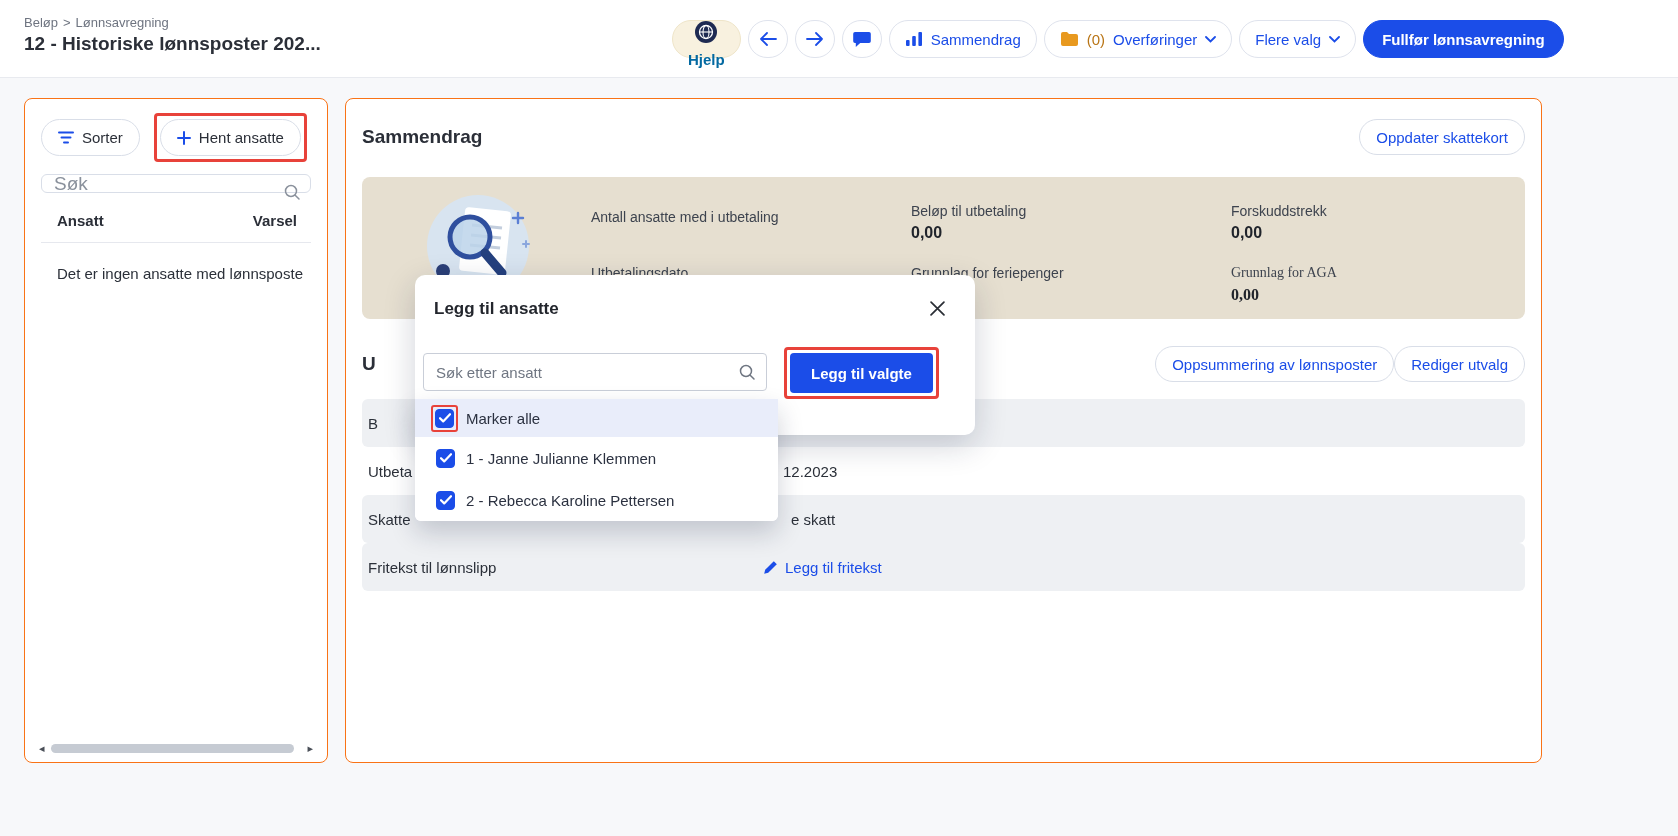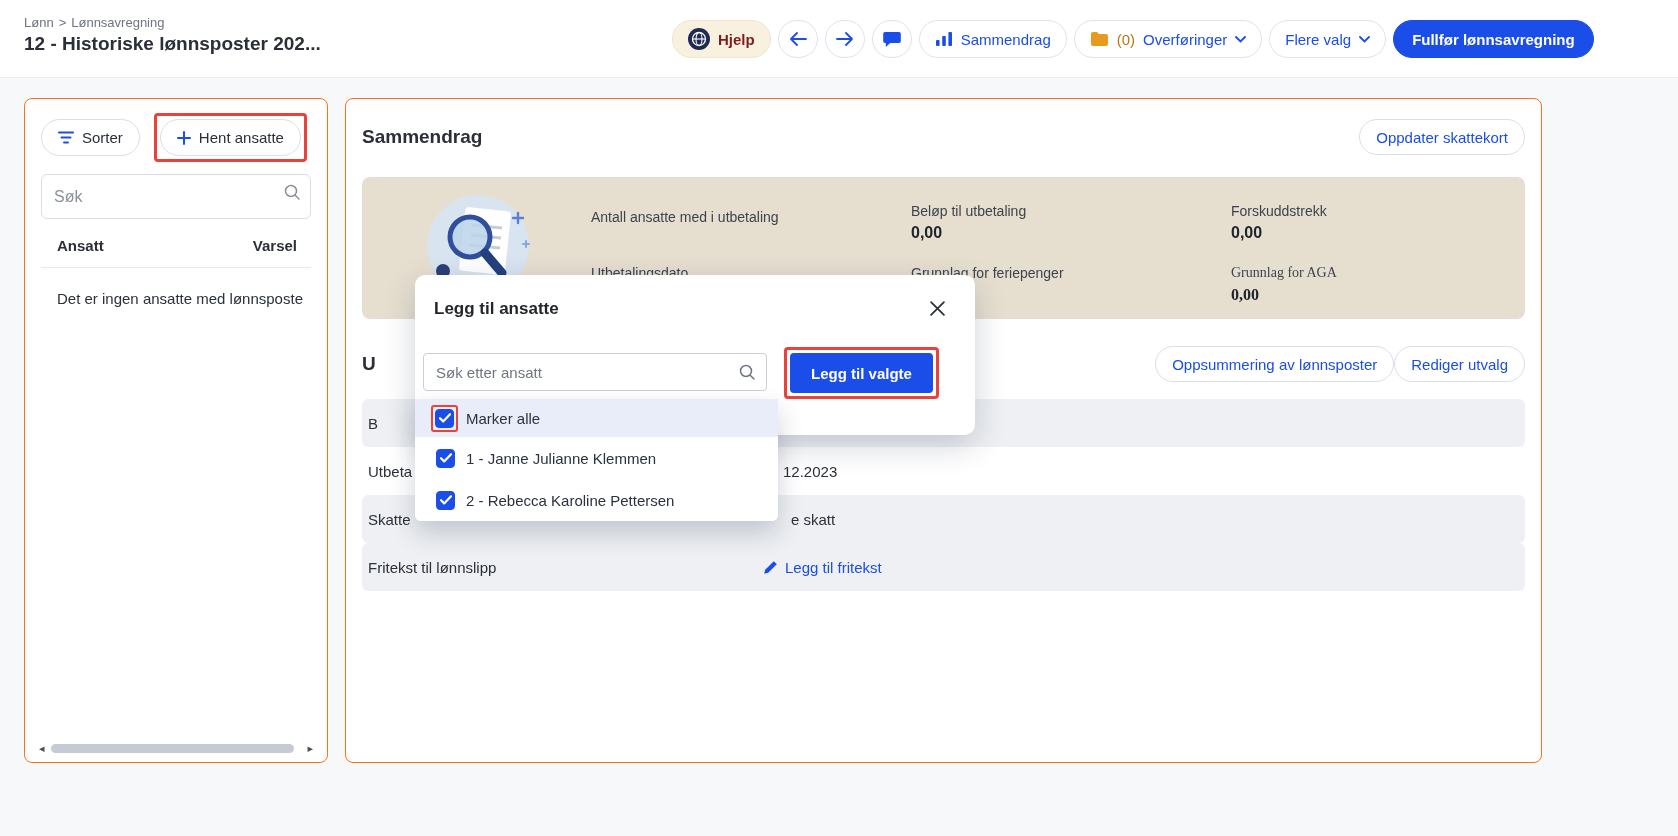--- a/index.html
+++ b/index.html
@@ -11,38 +11,38 @@
   .topbar { position:absolute; left:0; top:0; width:1678px; height:78px; background:#fff;
             border-bottom:1px solid #e8eaef; }
   .breadcrumb { position:absolute; left:24px; top:15px; font-size:13px; color:#6e7480; display:flex; gap:5px; }
   .breadcrumb .crumb { cursor:pointer; }
   .page-title { position:absolute; left:24px; top:33px; font-size:19px; font-weight:700; color:#2b2f38; }
   .topbar-actions { position:absolute; left:672px; top:20px; display:flex; gap:7px; align-items:center; }
   .pill { height:38px; border-radius:19px; display:inline-flex; align-items:center; gap:8px;
           padding:0 15px; font-size:15px; background:#fff; border:1px solid #dfe3ed;
           color:#1b4de8; cursor:pointer; white-space:nowrap; }
   .pill.icon-only { width:40px; padding:0; justify-content:center; }
-  .pill.help { background:#f8f1df; border-color:#efe5c9; color:#7f1d1d; font-weight:700; }
+  .pill.help { background:#f8f1df; border-color:#efe5c9; color:#0369a1; font-weight:700;flex-direction:column; }
   .pill.primary { background:#1b4de8; border-color:#1b4de8; color:#fff; font-weight:700; padding:0 18px; }
   .pill .count { color:#b97516; }
 
   
   .panel { position:absolute; background:#fff; border:1px solid #f97316; border-radius:8px; }
 
   
   .sidebar { left:24px; top:98px; width:304px; height:665px; padding:14px 16px; }
   .sb-buttons { display:flex; gap:14px; align-items:center; }
   .btn-outline { height:37px; border:1px solid #d9dee8; border-radius:19px; background:#fff;
                  display:inline-flex; align-items:center; gap:8px; padding:0 16px; font-size:15px;
                  color:#2b2f38; cursor:pointer; white-space:nowrap; }
   .annotate { display:inline-flex; border:3px solid #e8423a; border-radius:4px; padding:3px; }
   .annotate-sm { display:inline-flex; border:2.5px solid #e8423a; border-radius:3px; padding:2px; }
   .search-wrap { position:relative; margin-top:12px; }
-  .search-wrap input { width:100%; height:45px; border:1px solid #d9dee8; border-radius:6px;
-                       padding:0 34px 0 12px; font-size:16px; color:#2b2f38; background:#fff; outline:none; }
+  .search-wrap input { width:100%; height:19px; border:1px solid #d9dee8; border-radius:6px;
+                       padding:0 34px 0 12px; font-size:19px; color:#2b2f38; background:#fff; outline:none; }
   .search-wrap input::placeholder { color:#8a919c; }
   .search-wrap .mag { position:absolute; right:10px; top:9px; }
   .sb-cols { display:flex; justify-content:space-between; margin-top:18px; padding:0 14px 13px 16px;
              border-bottom:1px solid #e6e8ee; font-size:15px; font-weight:700; color:#2b2f38; }
   .sb-empty { margin-top:22px; padding-left:16px; font-size:15px; color:#2b3039; white-space:nowrap; overflow:hidden; }
   .hscroll { position:absolute; left:14px; right:14px; bottom:8px; display:flex; align-items:center; gap:6px; }
   .harrow { font-size:11px; color:#4a4f58; line-height:1; cursor:pointer; }
   .htrack { flex:1; height:9px; }
   .hthumb { height:9px; width:97%; background:#c6cbd3; border-radius:5px; cursor:pointer; }
 
@@ -103,21 +103,21 @@
   .cb svg { display:none; }
   .cb.checked svg { display:block; }
 </style>
 </head>
 <body>
 
 <div class="page">
 
   <div class="topbar">
     <div class="breadcrumb">
-      <span class="crumb">Lønn</span>
+      <span class="crumb">Beløp</span>
       <span>&gt;</span>
       <span class="crumb">Lønnsavregning</span>
     </div>
     <div class="page-title">12 - Historiske lønnsposter 202...</div>
 
     <div class="topbar-actions">
       <button class="pill help">
         <span style="line-height:0">
           <svg width="22" height="22" viewBox="0 0 22 22">
               <circle cx="11" cy="11" r="11" fill="#1e2a52"></circle>

